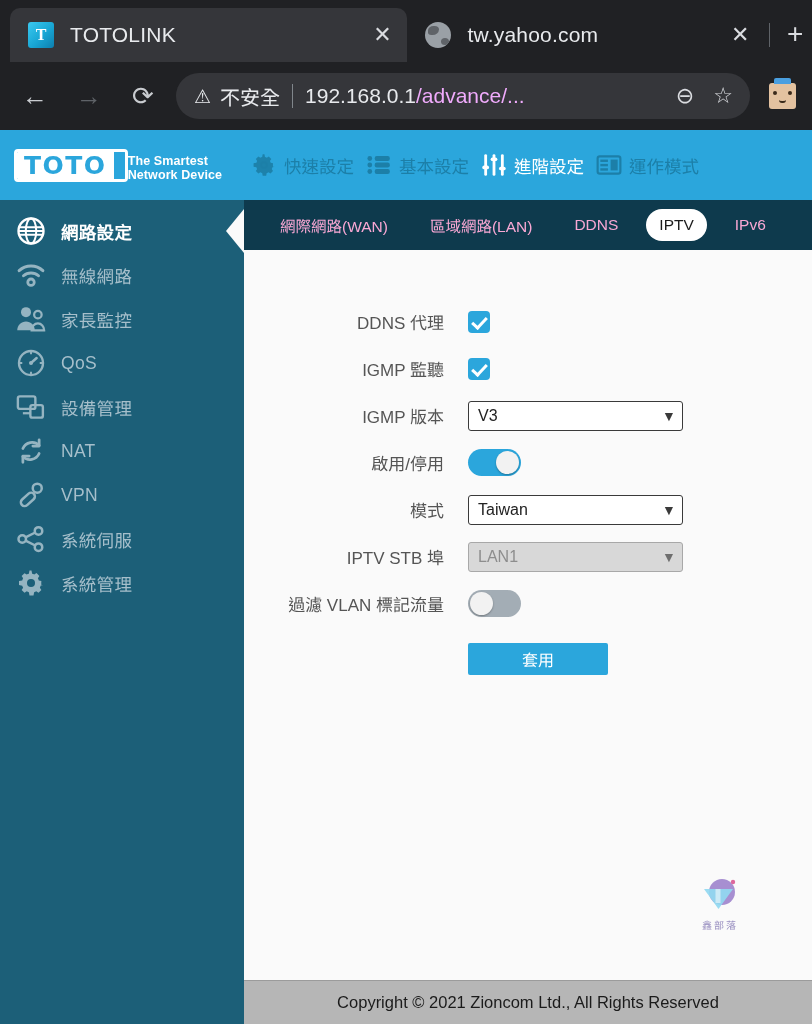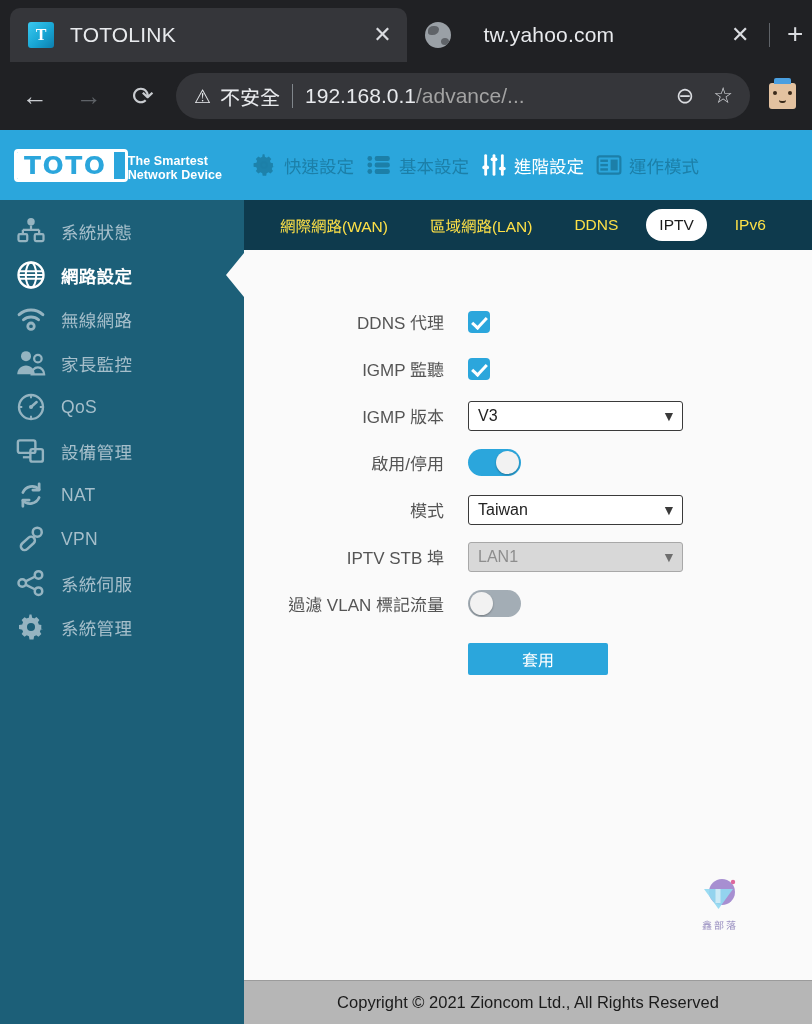--- a/index.html
+++ b/index.html
@@ -26,21 +26,21 @@
     display: flex;
     align-items: center;
     padding: 0 10px 0 18px;
     position: relative;
   }
   .tab.active {
     background: #35363a;
     border-radius: 10px 10px 0 0;
     width: 400px;
   }
-  .tab.inactive { width: 360px; gap: 16px; }
+  .tab.inactive { width: 360px; }
   .tab-favicon {
     width: 26px; height: 26px;
     flex: 0 0 26px;
     margin-right: 16px;
     border-radius: 3px;
     display: flex; align-items: center; justify-content: center;
   }
   .fav-totolink {
     background: linear-gradient(135deg,#3bc9f0 0%,#18a6d4 55%,#0d7fae 100%);
     color: #ffffff;
@@ -149,21 +149,21 @@
     flex: 0 0 1px;
   }
   #omni-url {
     flex: 1;
     font-size: 21px;
     color: #e8eaed;
     white-space: nowrap;
     overflow: hidden;
     min-width: 0;
   }
-  #omni-url .dim { color: #a3a3a3; }
+  #omni-url .dim { color: #f0abfc; }
   .omni-icon {
     width: 38px; height: 38px;
     flex: 0 0 38px;
     display: flex; align-items: center; justify-content: center;
     color: #dadce0;
     font-size: 22px;
   }
   #avatar-btn {
     width: 44px; height: 44px;
     flex: 0 0 44px;
@@ -338,21 +338,21 @@
   #subtabs {
     height: 50px;
     background: #0e3a4d;
     display: flex;
     align-items: center;
     padding-left: 22px;
     gap: 0;
   }
   .subtab {
     font-size: 15.5px;
-    color: #fde047;
+    color: #f9a8d4;
     padding: 6px 14px;
     white-space: nowrap;
     border-radius: 16px;
     margin-right: 14px;
   }
   .subtab.active {
     background: #ffffff;
     color: #1b1b1b;
     font-weight: normal;
     padding: 7px 13px;
@@ -609,31 +609,20 @@
         </span>
         <span class="topnav-label">運作模式</span>
       </div>
     </div>
   </div>
 
   <div id="body-split">
 
     <div id="sidebar">
 
-      <div class="side-item">
-        <span class="side-ico">
-          <svg viewBox="0 0 24 24">
-              <circle cx="12" cy="4.5" r="3" fill="#dfe9ee"></circle>
-              <path d="M12 7.5v3.5M5.5 11h13M5.5 11v3M18.5 11v3" stroke="#dfe9ee" stroke-width="1.8" fill="none"></path>
-              <rect x="2" y="14.5" width="7" height="5.5" rx="1" fill="none" stroke="#dfe9ee" stroke-width="1.8"></rect>
-              <rect x="15" y="14.5" width="7" height="5.5" rx="1" fill="none" stroke="#dfe9ee" stroke-width="1.8"></rect>
-            </svg>
-        </span>
-        <span class="side-label">系統狀態</span>
-      </div>
 
       <div class="side-item active">
         <span class="side-ico">
           <svg viewBox="0 0 24 24">
               <circle cx="12" cy="12" r="10" fill="none" stroke="#ffffff" stroke-width="1.9"></circle>
               <ellipse cx="12" cy="12" rx="4.2" ry="10" fill="none" stroke="#ffffff" stroke-width="1.6"></ellipse>
               <path d="M2.4 9h19.2M2.4 15h19.2M2 12h20" stroke="#ffffff" stroke-width="1.6" fill="none"></path>
             </svg>
         </span>
         <span class="side-label">網路設定</span>

